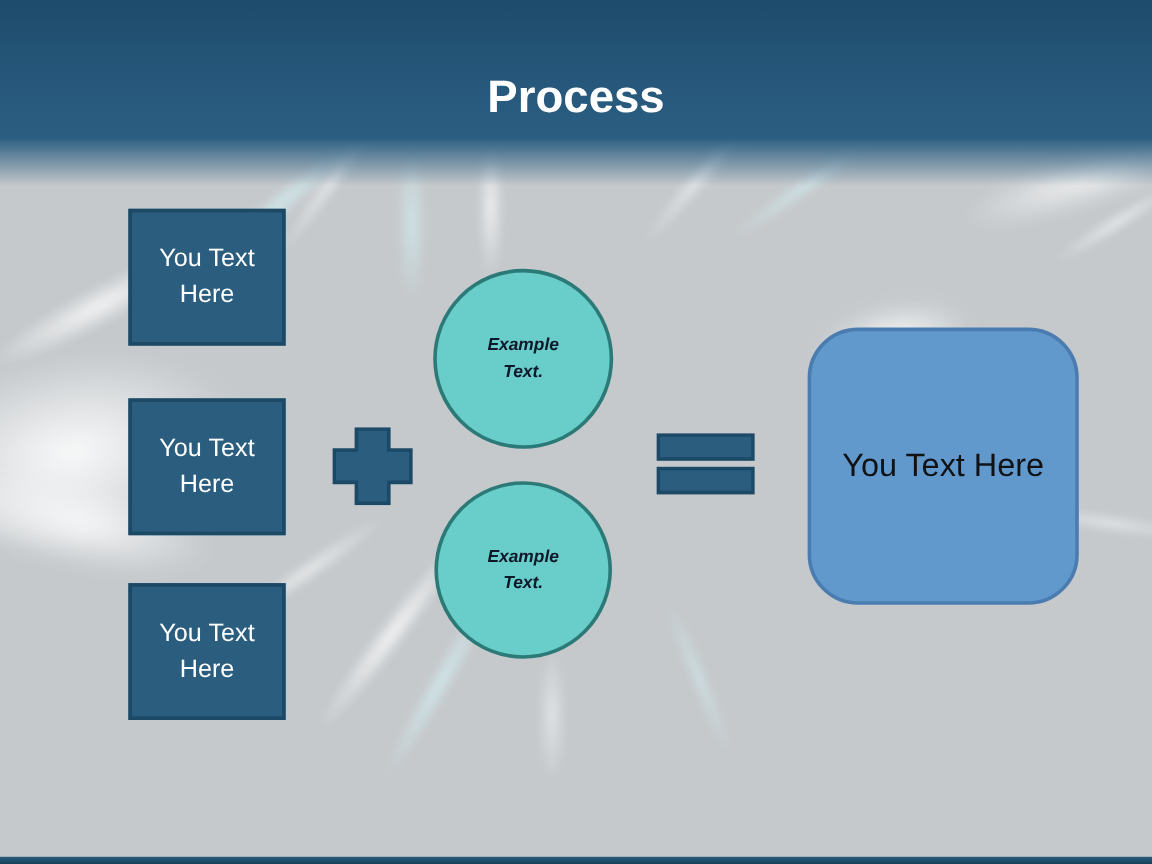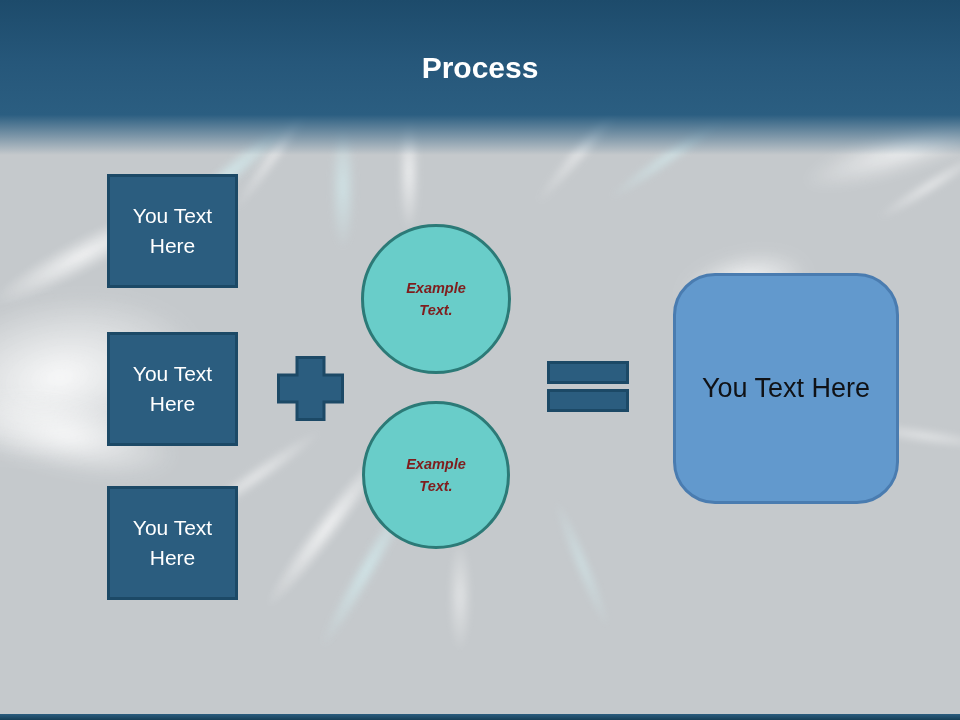--- a/index.html
+++ b/index.html
@@ -16,44 +16,44 @@
     filter:blur(3px);
   }
   .ray.cyan{background:radial-gradient(closest-side, rgba(214,244,247,.95), rgba(214,244,247,0));}
   .ray.big{filter:blur(7px);}
   
   .header{
     position:absolute;left:0;top:0;width:960px;height:155px;z-index:3;
     background:linear-gradient(180deg,#1d4b6b 0%,#26577a 40%,#2b5e81 74%,rgba(66,109,139,.55) 88%,rgba(151,167,179,0) 100%);
   }
   .title{
-    position:absolute;left:0;top:51px;width:100%;
+    position:absolute;left:0;top:61px;width:100%;
     display:flex;justify-content:center;align-items:baseline;gap:9px;
-    font-size:30px;line-height:1.1;text-align:center;
+    font-size:38px;line-height:1.1;text-align:center;
   }
   .title .hl{font-weight:700;color:#ffffff;}
   .title .rest{font-weight:400;color:#d3e4f0;}
   
   .shapes{position:absolute;inset:0;z-index:2;padding-left:40px;}
   .sq{
     position:absolute;left:107px;width:131px;height:114px;box-sizing:border-box;
     background:#2b5d7f;border:3px solid #1c4966;
     display:flex;align-items:center;justify-content:center;text-align:center;
     color:#ffffff;font-size:21px;line-height:1.45;padding:0 13px;
   }
   .sq1{top:174px;} .sq2{top:332px;} .sq3{top:486px;}
   .circ{
     position:absolute;box-sizing:border-box;border-radius:50%;
     background:#69cdc9;border:3px solid #2c7a77;
     display:flex;align-items:center;justify-content:center;text-align:center;
   }
   .circ1{left:361px;top:224px;width:150px;height:150px;}
   .circ2{left:362px;top:401px;width:148px;height:148px;}
   .circ .ctext{
-    width:84px;color:#7f1d1d;font-size:14.5px;font-weight:700;font-style:italic;line-height:1.55;
+    width:84px;color:#0f172a;font-size:14.5px;font-weight:700;font-style:italic;line-height:1.55;
   }
   .op{position:absolute;}
   .op-plus{left:277px;top:356px;}
   .op-eq{left:547px;top:361px;}
   .result{
     position:absolute;left:673px;top:273px;width:226px;height:231px;box-sizing:border-box;
     background:#6299cd;border:3px solid #4a7cb0;border-radius:42px;
     display:flex;align-items:center;justify-content:center;
     color:#101216;font-size:27px;
   }

